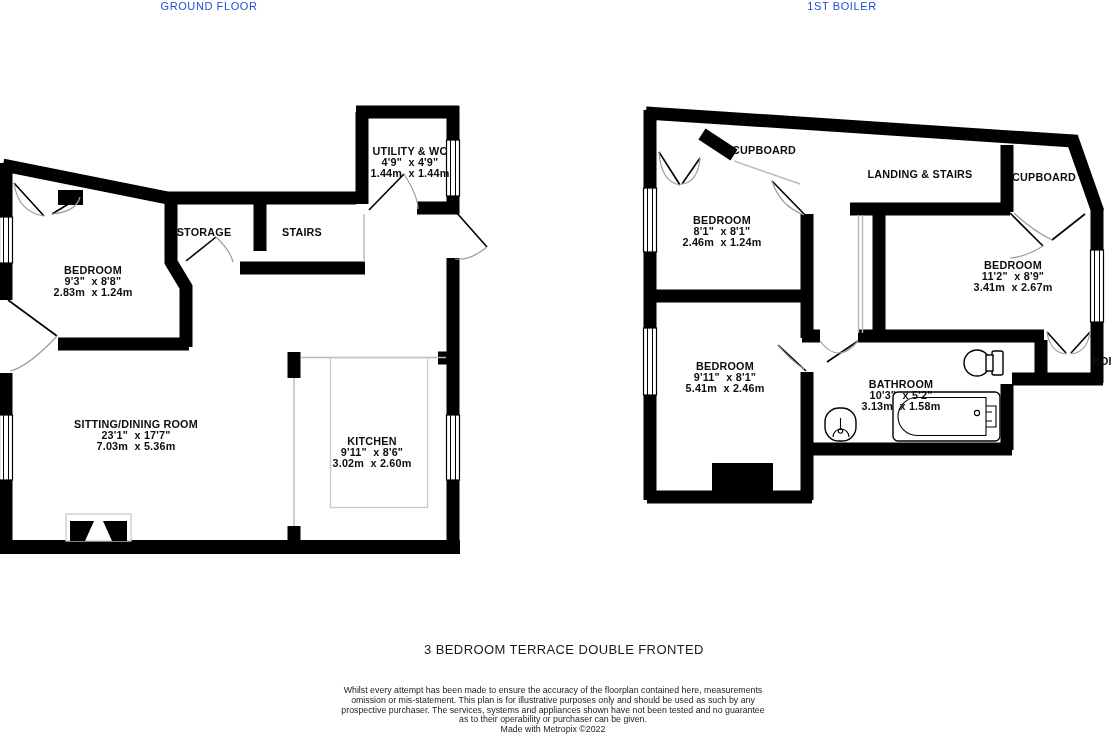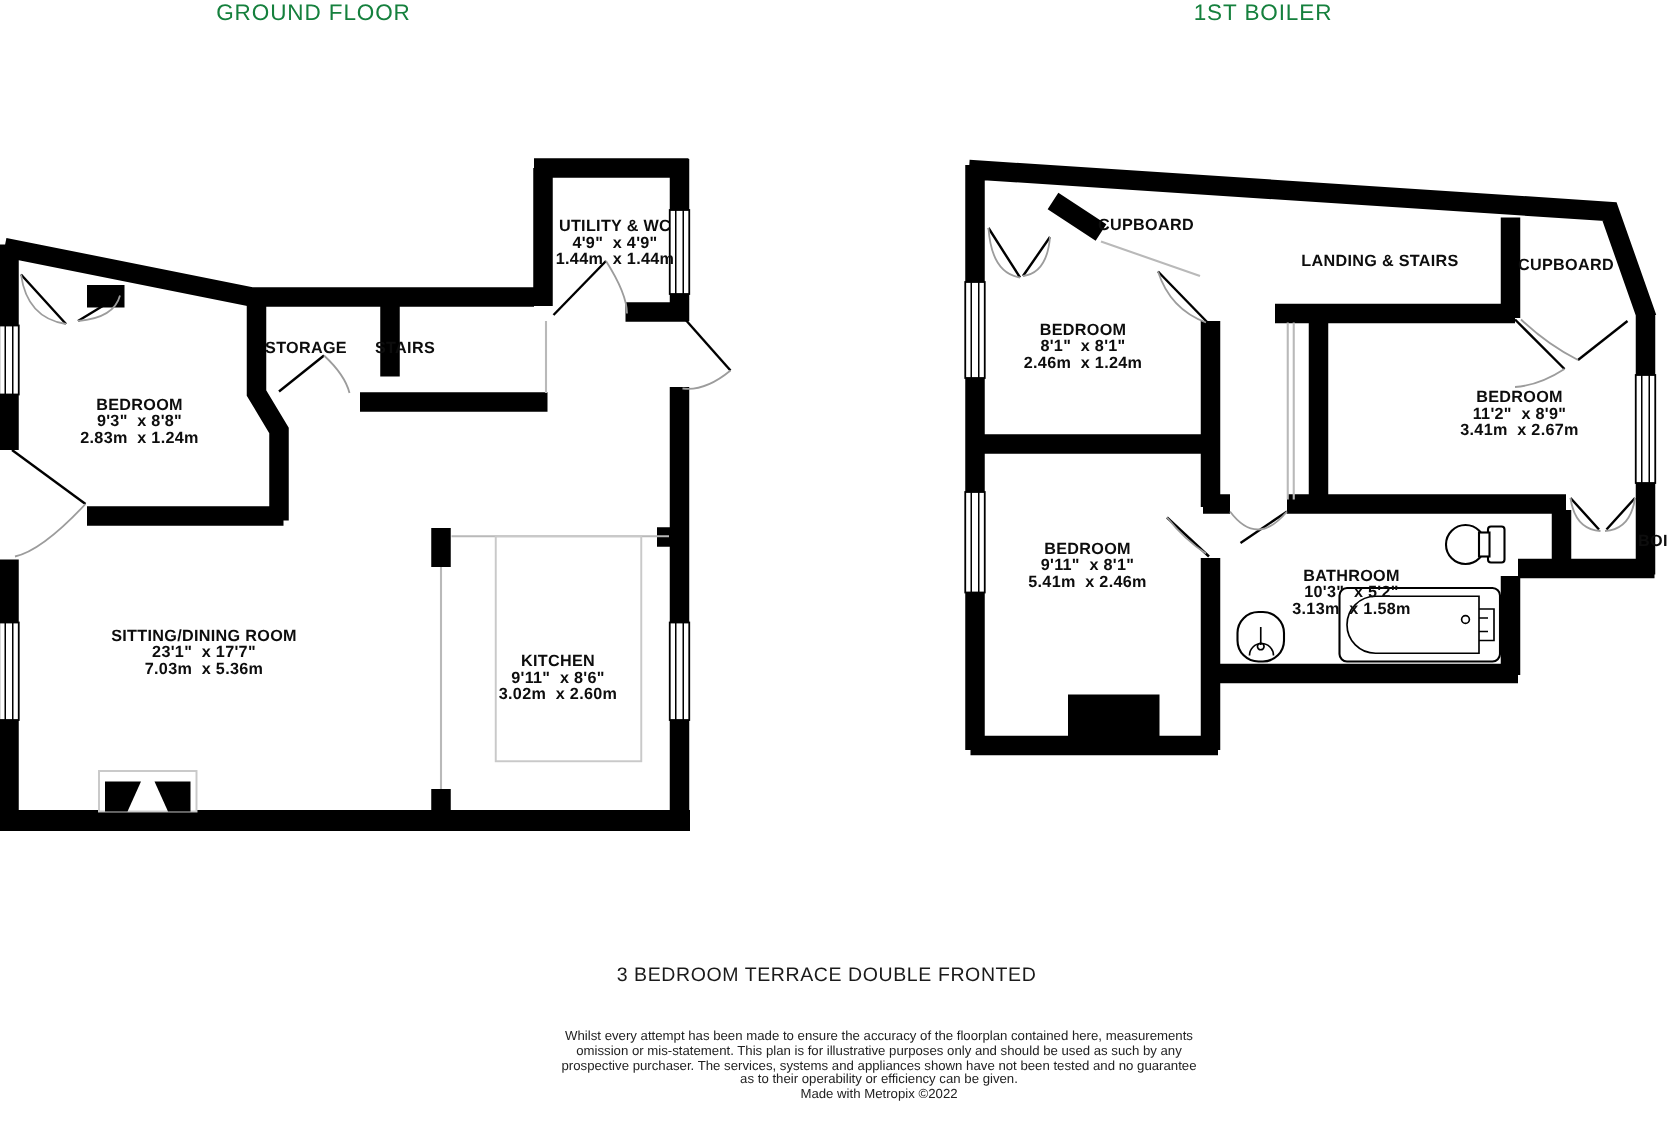--- a/index.html
+++ b/index.html
@@ -9,27 +9,27 @@
   .wall{stroke:#000000;stroke-width:13;fill:none;stroke-linejoin:miter;}
   .wall14{stroke:#000000;stroke-width:14;fill:none;}
   .leaf{stroke:#000000;stroke-width:1.6;fill:none;}
   .arc{stroke:#9c9c9c;stroke-width:1.2;fill:none;}
   .thin{stroke:#b9b9b9;stroke-width:1.4;fill:none;}
   .counter{stroke:#c9c9c9;stroke-width:1.3;fill:none;}
   .winrect{fill:#ffffff;stroke:#000000;stroke-width:1.2;}
   .winline{stroke:#000000;stroke-width:1;}
   .fixture{fill:#ffffff;stroke:#000000;stroke-width:1.4;}
   .fixthin{fill:none;stroke:#000000;stroke-width:1.1;}
-  .floor-title{position:absolute;transform:translateX(-50%);font-size:15px;letter-spacing:0.6px;
-        color:#15803d;white-space:pre;}
+  .floor-title{position:absolute;transform:translateX(-50%);font-size:11px;letter-spacing:0.6px;
+        color:#1d4ed8;white-space:pre;}
   .room-label{position:absolute;transform:translateX(-50%);text-align:center;font-weight:bold;
         font-size:10.8px;line-height:11px;letter-spacing:0.2px;color:#0d0d0d;}
   .room-label div{white-space:pre;}
   .headline{position:absolute;transform:translateX(-50%);font-size:13px;letter-spacing:0.4px;
-        color:#1a1a1a;white-space:pre;}
+        color:#1a1a1a;white-space:pre;margin-left:13px;}
   .disclaimer{position:absolute;transform:translateX(-50%);text-align:center;font-size:8.8px;
         line-height:9.8px;color:#222;}
   .disclaimer div{white-space:pre;}
 </style>
 </head>
 <body>
 
 <div id="page">
 
   <svg width="1112" height="752" viewBox="0 0 1112 752">
@@ -193,21 +193,21 @@
   <div class="floor-title" style="left:842px;top:0px;">1ST BOILER</div>
 
   <div class="room-label" style="left:410px;top:146px;">
     <div>UTILITY &amp; WC</div>
     <div>4'9"  x 4'9"</div>
     <div>1.44m  x 1.44m</div>
   </div>
   <div class="room-label" style="left:204px;top:227px;">
     <div>STORAGE</div>
   </div>
-  <div class="room-label" style="left:270px;top:227px;">
+  <div class="room-label" style="left:302px;top:227px;">
     <div>STAIRS</div>
   </div>
   <div class="room-label" style="left:93px;top:265px;">
     <div>BEDROOM</div>
     <div>9'3"  x 8'8"</div>
     <div>2.83m  x 1.24m</div>
   </div>
   <div class="room-label" style="left:136px;top:419px;">
     <div>SITTING/DINING ROOM</div>
     <div>23'1"  x 17'7"</div>
@@ -246,21 +246,21 @@
   <div class="room-label" style="left:901px;top:379px;">
     <div>BATHROOM</div>
     <div>10'3"  x 5'2"</div>
     <div>3.13m  x 1.58m</div>
   </div>
   <div class="room-label" style="left:1069px;top:356px;margin-left:44px;">
     <div>BOILER</div>
   </div>
 
   <div class="headline" style="left:551px;top:642px;">3 BEDROOM TERRACE DOUBLE FRONTED</div>
-  <div class="disclaimer" style="left:553px;top:686px;margin-left:33px;">
+  <div class="disclaimer" style="left:553px;top:686px;">
     <div>Whilst every attempt has been made to ensure the accuracy of the floorplan contained here, measurements</div>
     <div>omission or mis-statement. This plan is for illustrative purposes only and should be used as such by any</div>
     <div>prospective purchaser. The services, systems and appliances shown have not been tested and no guarantee</div>
-    <div>as to their operability or efficiency can be given.</div>
+    <div>as to their operability or purchaser can be given.</div>
     <div>Made with Metropix ©2022</div>
   </div>
 
 </div>
 
 </body></html>

